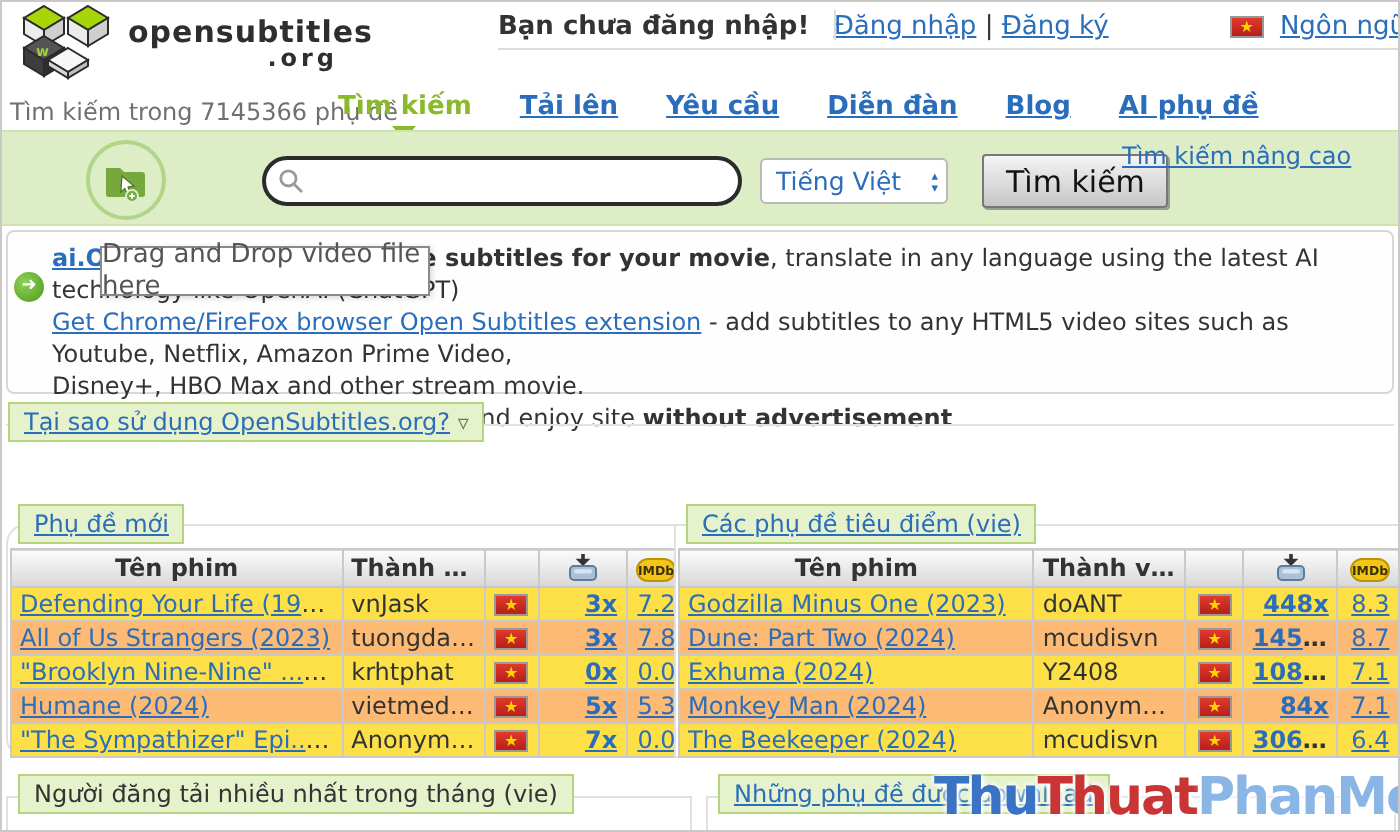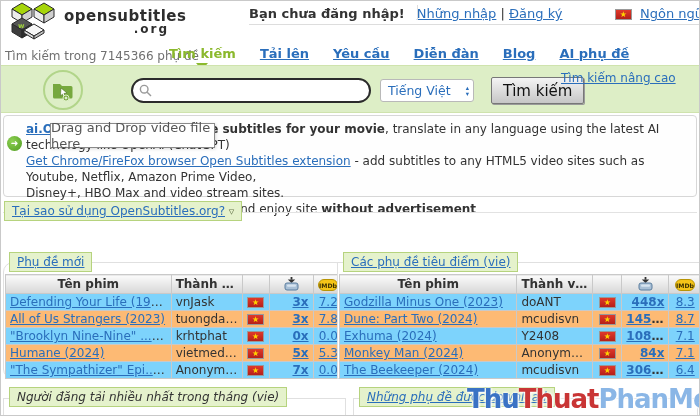--- a/index.html
+++ b/index.html
@@ -71,34 +71,34 @@
   .panel { position:absolute; top:261px; height:117px; border:1px solid #e0e0e0; background:#fff; }
   .panel.left { left:2px; width:343px;border-radius:10px; }
   .panel.right { left:336px; width:367px; }
   .panel-label { position:absolute; left:5px; top:-11px; z-index:2; }
 
   table.subs { border-collapse:collapse; margin:11px 1px 0 1px; width:calc(100% - 2px);
                font-size:12px; table-layout:fixed; }
   table.subs th, table.subs td { border:1px solid #c9c9c9; padding:0 4px; height:17px; overflow:hidden;
                white-space:nowrap; text-overflow:ellipsis; }
   table.subs th { background:linear-gradient(#fbfbfb,#d7d7d7); font-weight:bold; text-align:center; height:19px; }
-  tr.odd  { background:#7dd3fc;padding-left:40px; }
+  tr.odd  { background:#fde047;padding-left:40px; }
   tr.even { background:#fdba74; }
   td.c-member { color:#333; }
   td.c-flag { text-align:center; padding:0 2px; }
   td.c-dl { text-align:right;font-weight:bold; }
   td.c-imdb { text-align:center; padding:0 2px; }
   col.c1 { width:49%; } col.c2 { width:21%; } col.c3 { width:8%; } col.c4 { width:13%; } col.c5 { width:9%; }
   .hicon { vertical-align:middle; }
 
   
   .fpanel { position:absolute; top:397px; height:30px; border:1px solid #e0e0e0; background:#fff; }
   .fpanel.left { left:2px; width:343px; }
   .fpanel.right { left:352px; width:345px; }
-  .fpanel .panel-label { top:-12px;font-style:italic; }
+  .fpanel .panel-label { top:-12px; }
   .footer-left-label { color:#333; }
 
   
   .watermark { position:absolute; left:466px; top:383px; z-index:10; font-weight:bold; font-size:26px;
                letter-spacing:-1px; white-space:nowrap;
                text-shadow:0 0 3px #fff, 0 0 3px #fff, 1px 1px 2px #fff; }
   .wm-b  { color:#3a72c4; } .wm-r { color:#c93535; } .wm-lb { color:#8ab6e6; }
 </style>
 </head>
 <body>
@@ -122,21 +122,21 @@
         <polygon points="34,28 24,34 24,37 34,31" fill="#bfbfbf"></polygon>
       </g>
       <text x="8" y="26" font-size="7" font-weight="bold" fill="#9fd13c">w</text>
     </svg>
     <div class="logo-text">
       <span>opensubtitles</span>
       <span class="org">.org</span>
     </div>
     <div class="top-status">
       <b>Bạn chưa đăng nhập!</b>
-      <a href="#">Những nhập</a>
+      <a href="#">Đăng nhập</a>
       <span>|</span>
       <a href="#">Đăng ký</a>
     </div>
     <span class="top-vline"></span>
     <div class="lang-zone">
       <span class="flag">★</span>
       <a href="#">Ngôn ngữ</a>
     </div>
     <div class="top-hr"></div>
   </div>
@@ -180,21 +180,21 @@
 
   <div class="promo">
     <span class="promo-arrow">➜</span>
     <div class="promo-lines">
       <div>
         <a href="#" style="font-weight:bold">ai.Opensubtitles.com</a><span> - </span><b>make subtitles for your movie</b><span>, translate in any language using the latest AI technology like OpenAI (ChatGPT)</span>
       </div>
       <div>
         <a href="#">Get Chrome/FireFox browser Open Subtitles extension</a><span> - add subtitles to any HTML5 video sites such as Youtube, Netflix, Amazon Prime Video,</span>
       </div>
-      <div>Disney+, HBO Max and video stream sites.</div>
+      <div>Disney+, HBO Max and other stream movie.</div>
       <div>
         <a href="#">Become VIP member</a><span> - Support us and enjoy site </span><b>without advertisement</b>
       </div>
     </div>
     <div class="tooltip">Drag and Drop video file here</div>
   </div>
 
   <div class="why-line"></div>
   <div class="why-box legend">
     <a href="#">Tại sao sử dụng OpenSubtitles.org?</a>

